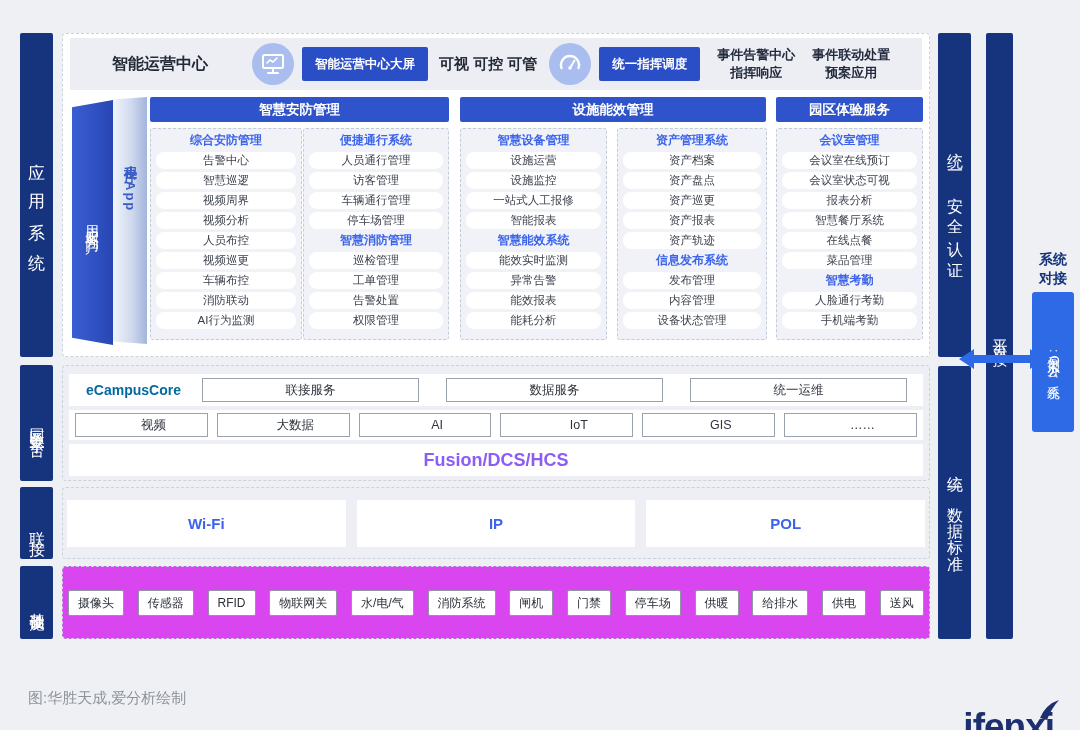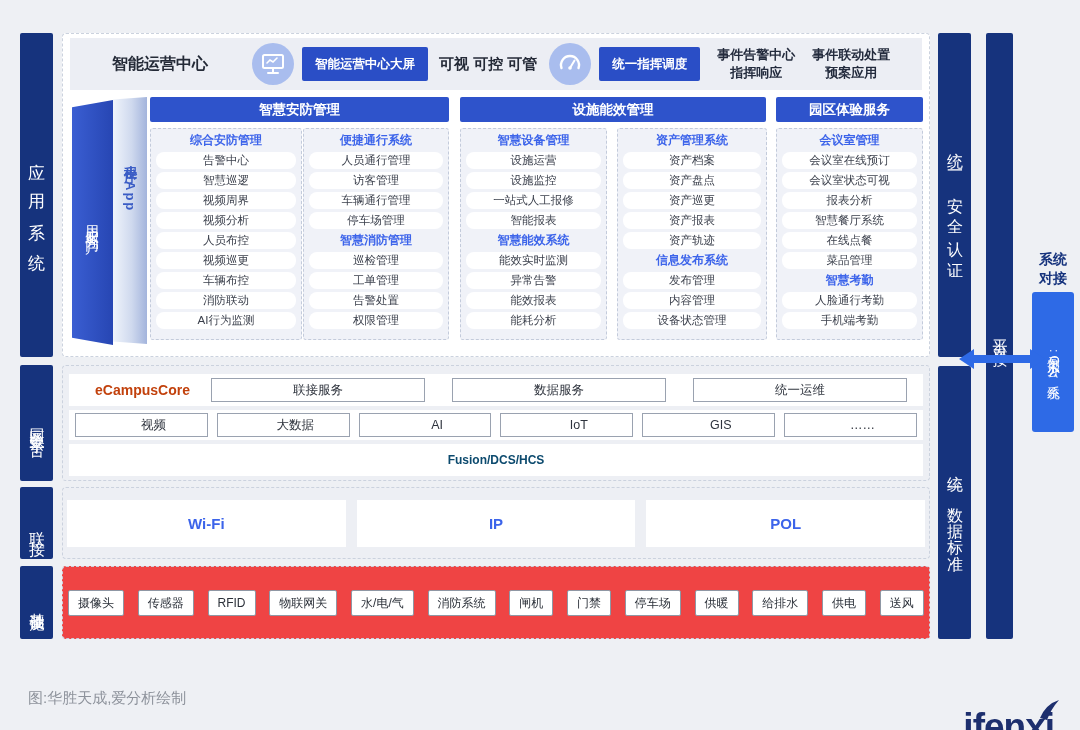--- a/index.html
+++ b/index.html
@@ -57,34 +57,34 @@
   .c4 { left:467px; width:150px; } .c5 { left:626px; width:147px; }
   .col-header { height:17px; line-height:17px; margin-bottom:3px; text-align:center; color:#3c64ea; font-weight:700; font-size:12px; white-space:nowrap; }
   .col-item { height:17px; line-height:17px; margin-bottom:3px; background:#fff; border-radius:8px; text-align:center; font-size:11.5px; color:#3a3f4b; white-space:nowrap; }
 
   
   .platform-box { position:absolute; left:62px; top:365px; width:868px; height:116px; background:#edeff4; border:1.5px dashed #cbd2de; border-radius:4px; box-sizing:border-box; }
   .pf-row { position:absolute; left:6px; width:854px; background:#fff; display:flex; align-items:center; }
   .pf-r1 { top:8px;  height:32px; }
   .pf-r2 { top:44px; height:30px; padding:0 6px; box-sizing:border-box; width:854px; gap:9px; }
   .pf-r3 { top:78px; height:32px; justify-content:center; }
-  .pf-core { margin-left:26px; width:116px; color:#c2410c; font-weight:700; font-size:14px; flex:0 0 auto; }
+  .pf-core { margin-left:17px; width:116px; color:#0369a1; font-weight:700; font-size:14px; flex:0 0 auto; }
   .pf-box { flex:1; height:24px; line-height:22px; margin-right:16px; border:1px solid #9aa2b0; text-align:center; font-size:12.5px; color:#2e333d; box-sizing:border-box; background:#fff; }
   .pf-r2 .pf-box { margin-right:0;padding-left:24px; }
-  .pf-foundation { color:#0c4a6e; font-weight:700; font-size:12px; }
+  .pf-foundation { color:#8b5cf6; font-weight:700; font-size:18px; }
 
   
   .connect-box { position:absolute; left:62px; top:487px; width:868px; height:72px; background:#edeff4; border:1.5px dashed #cbd2de; border-radius:4px; box-sizing:border-box; display:flex; align-items:center; padding:0 4px; gap:11px; }
   .connect-option { flex:1; height:47px; background:#fff; display:flex; align-items:center; justify-content:center; color:#3c64ea; font-weight:700; font-size:15px; }
   .connect-box { display:flex; }
   .connect-row { display:flex; flex:1; gap:11px; }
   .connect-row .connect-option { flex:1; }
 
   
-  .infra-box { position:absolute; left:62px; top:566px; width:868px; height:73px; background:#ef4444; border:1.5px dashed #cbd2de; border-radius:4px; box-sizing:border-box; display:flex; align-items:center; padding:0 5px; }
+  .infra-box { position:absolute; left:62px; top:566px; width:868px; height:73px; background:#d946ef; border:1.5px dashed #cbd2de; border-radius:4px; box-sizing:border-box; display:flex; align-items:center; padding:0 5px; }
   .infra-row { display:flex; flex:1; justify-content:space-between; align-items:center; }
   .infra-device { background:#fff; border:1px solid #8f97a4; border-radius:2px; height:26px; line-height:24px; padding:0 9px; font-size:12px; color:#2b3039; box-sizing:border-box; white-space:nowrap; }
 
   
   .sys-dock { position:absolute; left:1026px; top:250px; width:54px; text-align:center; color:#16337d; font-weight:700; font-size:14px; line-height:1.35; }
   .oa-box { position:absolute; left:1032px; top:292px; width:42px; height:140px; background:#2e6ae6; border-radius:3px; display:flex; align-items:center; justify-content:center; }
   .oa-box .vtext { color:#fff; font-size:12.5px; letter-spacing:1px; }
   .dock-arrow { position:absolute; left:959px; top:346px; }
 
   

